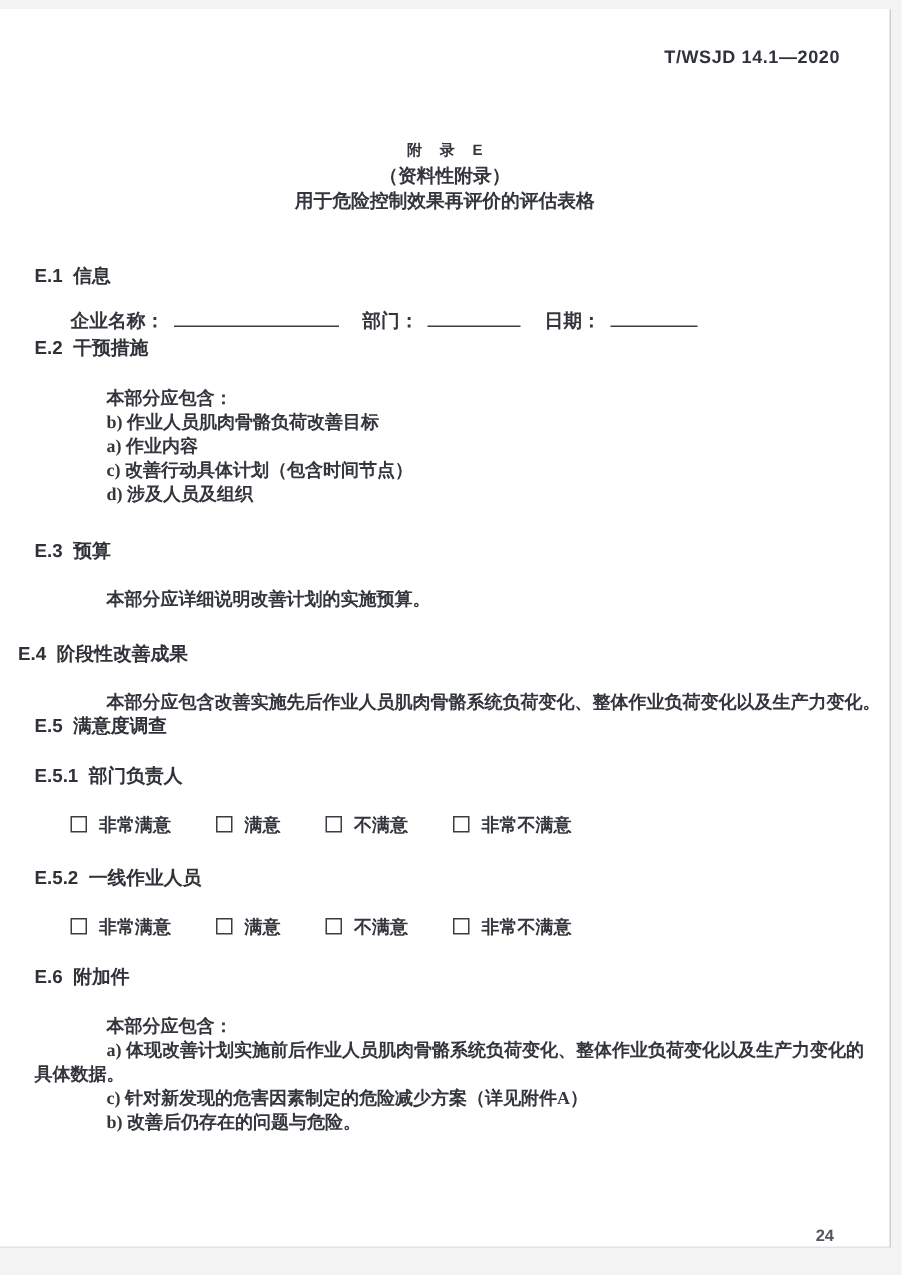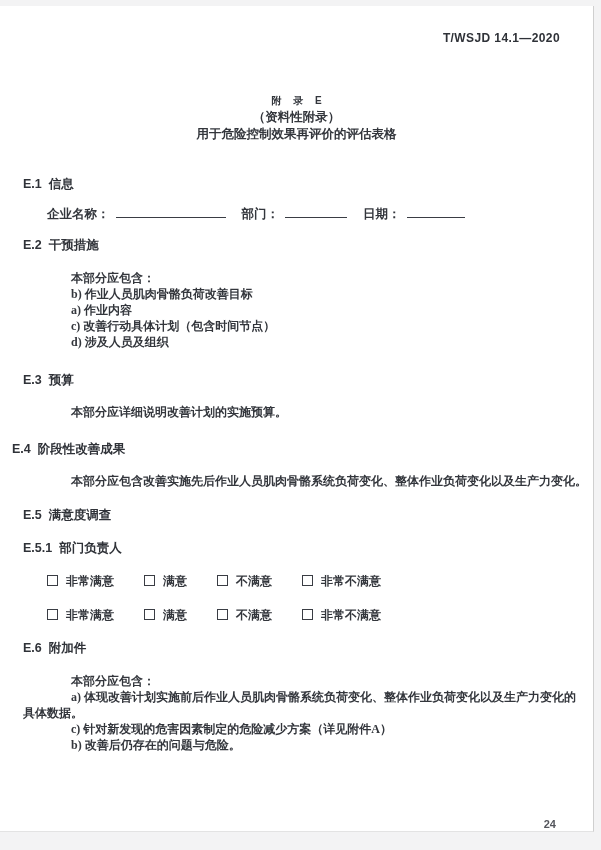--- a/index.html
+++ b/index.html
@@ -78,27 +78,27 @@
     display: inline-block;
     width: 11px; height: 11px;
     border: 1.5px solid #3a3d44;
     vertical-align: -1px;
     margin-right: 8px;
     background: #fff;
   }
 
   
   .mt-e1   { margin-top: 33px; }
-  .mt-e2   { margin-top: 13px; }
+  .mt-e2   { }
   .mt-p1   { margin-top: 17px; }
   .mt-e3   { margin-top: 22px; }
   .mt-b3   { margin-top: 16px; }
   .mt-e4   { margin-top: 21px; margin-left: 12px; }
   .mt-b4   { margin-top: 16px; }
-  .mt-e5   { margin-top: 18px; }
+  .mt-e5   { }
   .mt-e51  { margin-top: 17px; }
   .mt-e52  { margin-top: 18px; }
   .mt-e6   { margin-top: 16px; }
   .mt-b6   { margin-top: 17px; }
 
   .page-num {
     position: absolute;
     right: 37px; top: 812px;
     font-family: "Liberation Sans", sans-serif;
     font-size: 11px; font-weight: 700;
@@ -152,20 +152,23 @@
     <div class="heading mt-e51">
       <span class="num">E.5.1</span><span>部门负责人</span>
     </div>
     <div class="cb-row">
       <span class="cb-opt"><span class="cb-box"></span><span>非常满意</span></span>
       <span class="cb-opt"><span class="cb-box"></span><span>满意</span></span>
       <span class="cb-opt"><span class="cb-box"></span><span>不满意</span></span>
       <span class="cb-opt"><span class="cb-box"></span><span>非常不满意</span></span>
     </div>
 
+    <div class="heading mt-e52">
+      <span class="num">E.5.2</span><span>一线作业人员</span>
+    </div>
     <div class="cb-row">
       <span class="cb-opt"><span class="cb-box"></span><span>非常满意</span></span>
       <span class="cb-opt"><span class="cb-box"></span><span>满意</span></span>
       <span class="cb-opt"><span class="cb-box"></span><span>不满意</span></span>
       <span class="cb-opt"><span class="cb-box"></span><span>非常不满意</span></span>
     </div>
 
     <div class="heading mt-e6">
       <span class="num">E.6</span><span>附加件</span>
     </div>

